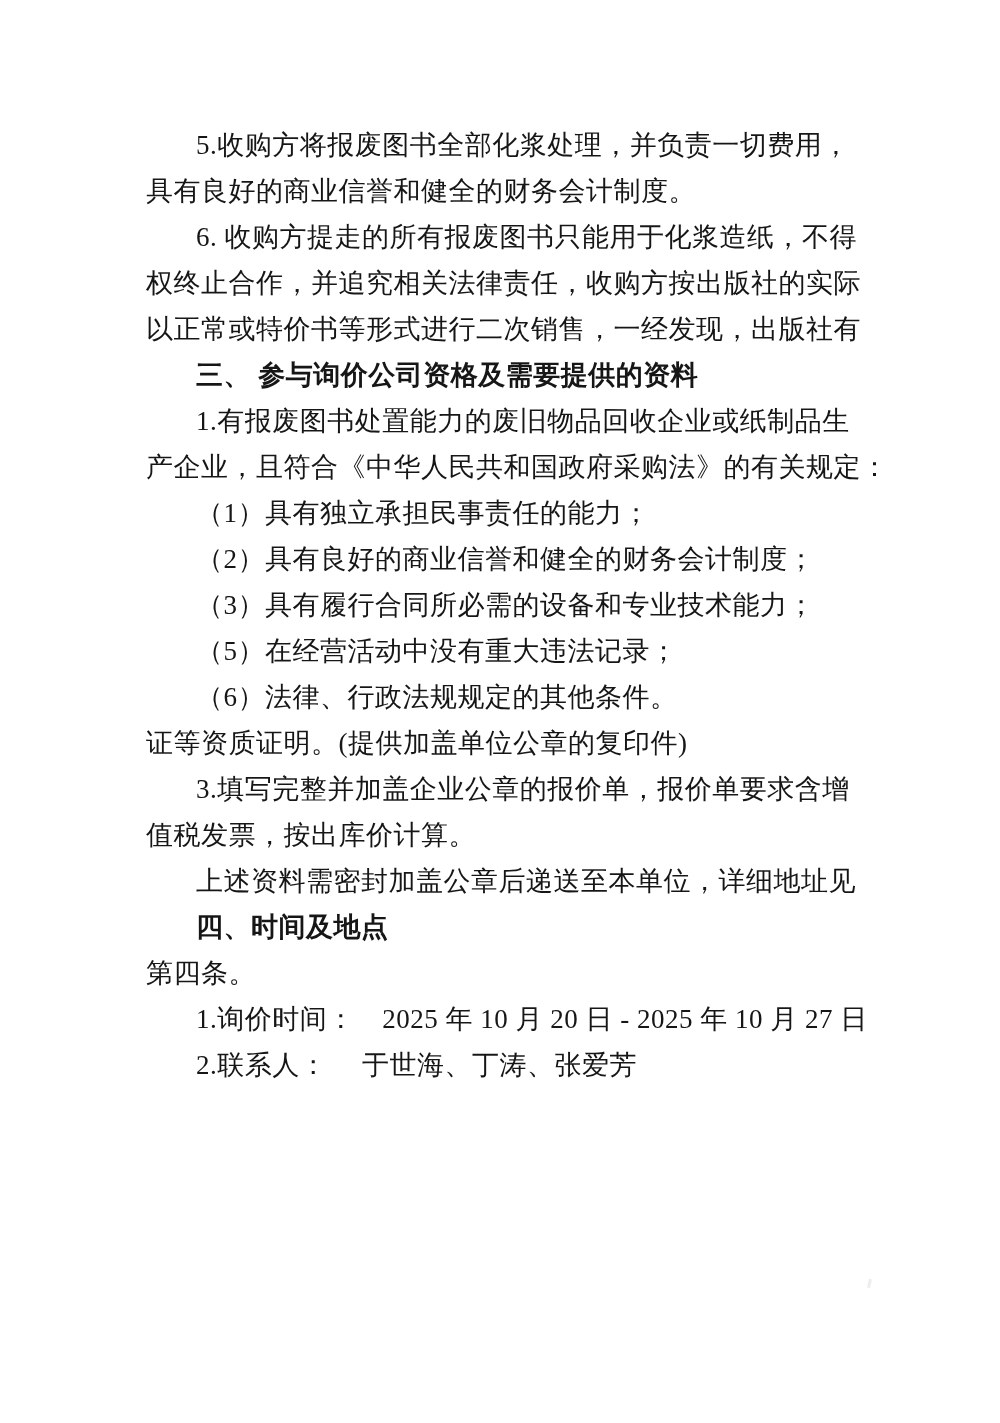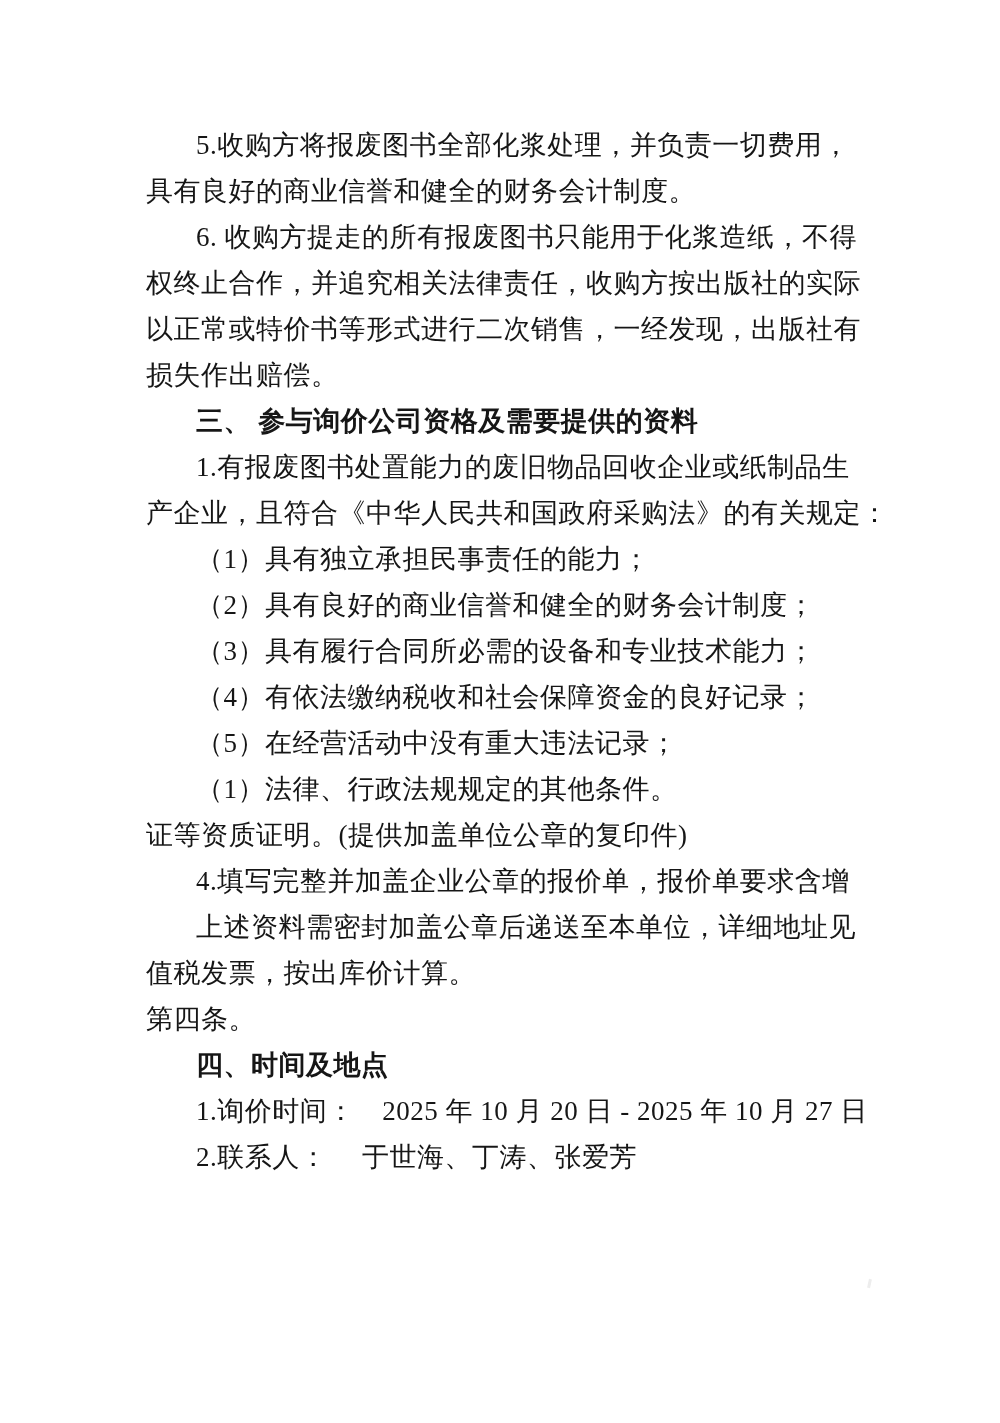--- a/index.html
+++ b/index.html
@@ -49,33 +49,31 @@
 </head>
 <body>
 
 <div class="page">
   <div class="text-block">
     <div class="line indent">5.收购方将报废图书全部化浆处理，并负责一切费用，</div>
     <div class="line">具有良好的商业信誉和健全的财务会计制度。</div>
     <div class="line indent">6. 收购方提走的所有报废图书只能用于化浆造纸，不得</div>
     <div class="line">权终止合作，并追究相关法律责任，收购方按出版社的实际</div>
     <div class="line">以正常或特价书等形式进行二次销售，一经发现，出版社有</div>
-    <div class="line">损失作出赔偿。</div>
     <div class="line indent bold">三、 参与询价公司资格及需要提供的资料</div>
     <div class="line indent">1.有报废图书处置能力的废旧物品回收企业或纸制品生</div>
     <div class="line">产企业，且符合《中华人民共和国政府采购法》的有关规定：</div>
     <div class="line indent">（1）具有独立承担民事责任的能力；</div>
     <div class="line indent">（2）具有良好的商业信誉和健全的财务会计制度；</div>
     <div class="line indent">（3）具有履行合同所必需的设备和专业技术能力；</div>
-    <div class="line indent">（4）有依法缴纳税收和社会保障资金的良好记录；</div>
     <div class="line indent">（5）在经营活动中没有重大违法记录；</div>
-    <div class="line indent">（1）法律、行政法规规定的其他条件。</div>
+    <div class="line indent">（6）法律、行政法规规定的其他条件。</div>
     <div class="line">证等资质证明。(提供加盖单位公章的复印件)</div>
-    <div class="line indent">4.填写完整并加盖企业公章的报价单，报价单要求含增</div>
+    <div class="line indent">3.填写完整并加盖企业公章的报价单，报价单要求含增</div>
+    <div class="line">值税发票，按出库价计算。</div>
     <div class="line indent">上述资料需密封加盖公章后递送至本单位，详细地址见</div>
-    <div class="line">值税发票，按出库价计算。</div>
+    <div class="line indent bold">四、时间及地点</div>
     <div class="line">第四条。</div>
-    <div class="line indent bold">四、时间及地点</div>
     <div class="line indent">1.询价时间：　2025 年 10 月 20 日 - 2025 年 10 月 27 日</div>
     <div class="line indent">2.联系人：　 于世海、丁涛、张爱芳</div>
   </div>
   <div class="scan-speck"></div>
 </div>
 
 </body></html>

